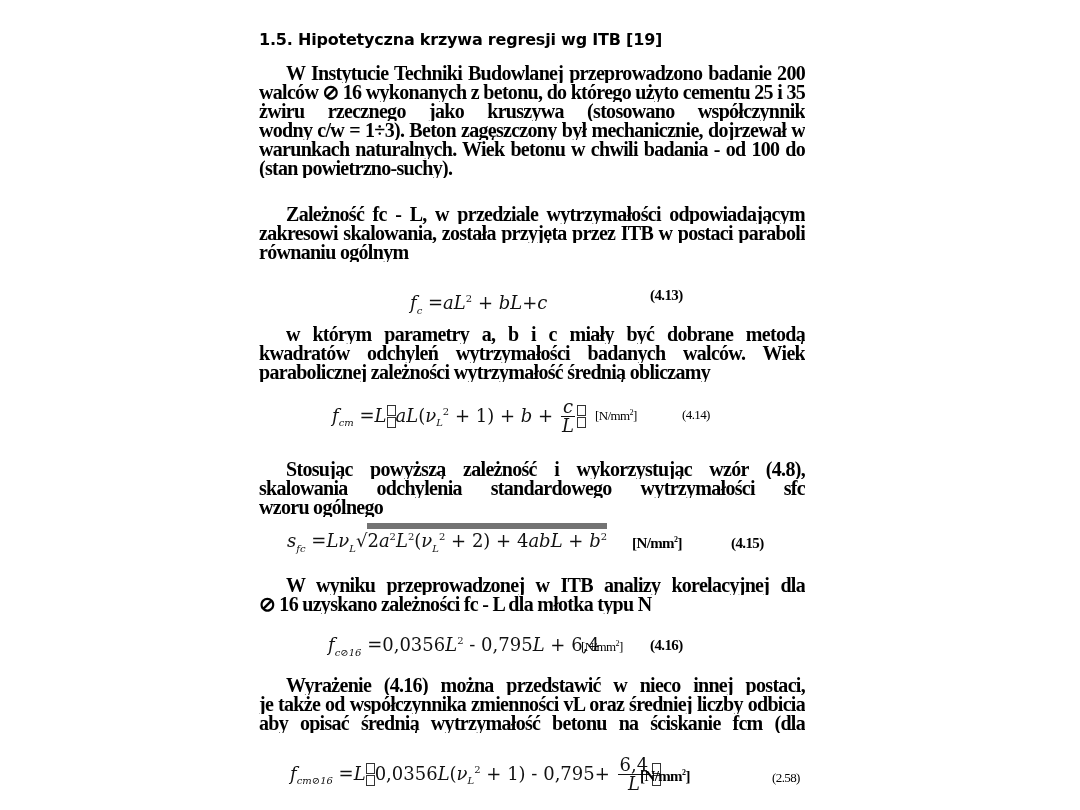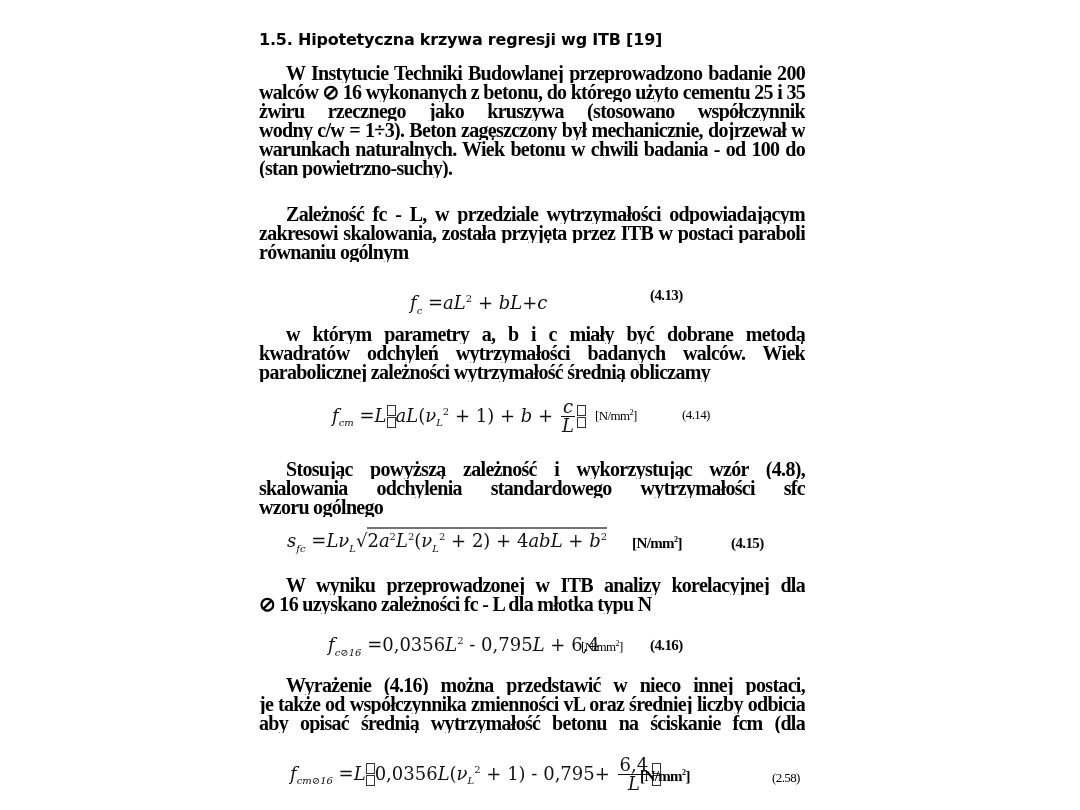--- a/index.html
+++ b/index.html
@@ -17,21 +17,21 @@
   .eqnum.b { font-weight:bold; }
   .unit { position:absolute; font-family:"Liberation Serif", serif; font-size:13px; white-space:nowrap; letter-spacing:-0.6px; }
   .unit.b { font-weight:bold; font-size:15px; }
   .unit sup { font-size:8px; }
   .frac { display:inline-block; vertical-align:middle; text-align:center; margin:0 2px; }
   .frac span { display:block; line-height:18px; }
   .frac .num { border-bottom:1px solid #111; padding:0 2px; }
   .sq { display:inline-block; width:7px; height:9px; border:1px solid #333; vertical-align:middle; margin:0 1px; }
   .sqcol { display:inline-block; vertical-align:middle; line-height:9px; }
   .sqcol .sq { display:block; margin:1px 0; }
-  .sqrt { border-top:2px solid #737373; padding-top:1px; }
+  .sqrt { border-top:6px solid #737373; padding-top:1px; }
 </style>
 </head>
 <body>
 
 <div class="title">1.5. Hipotetyczna krzywa regresji wg ITB [19]</div>
 
 <div class="para" style="top:64px;">
   <span class="line indent">W Instytucie Techniki Budowlanej przeprowadzono badanie 200</span>
   <span class="line">walców ⊘ 16 wykonanych z betonu, do którego użyto cementu 25 i 35 oraz</span>
   <span class="line">żwiru  rzecznego jako kruszywa (stosowano współczynnik cementowo-</span>

